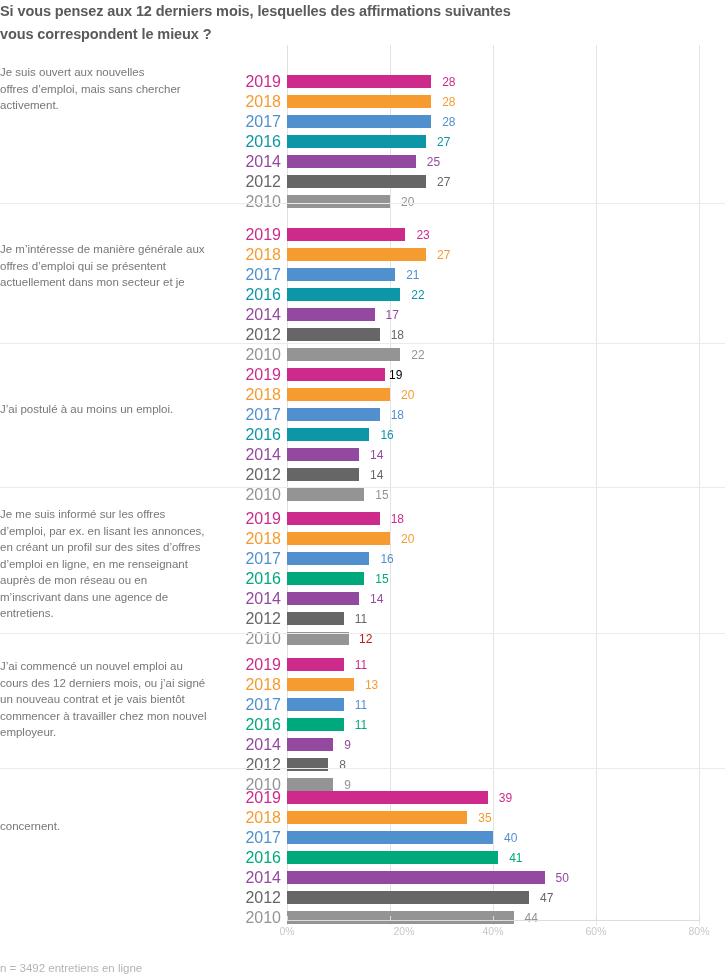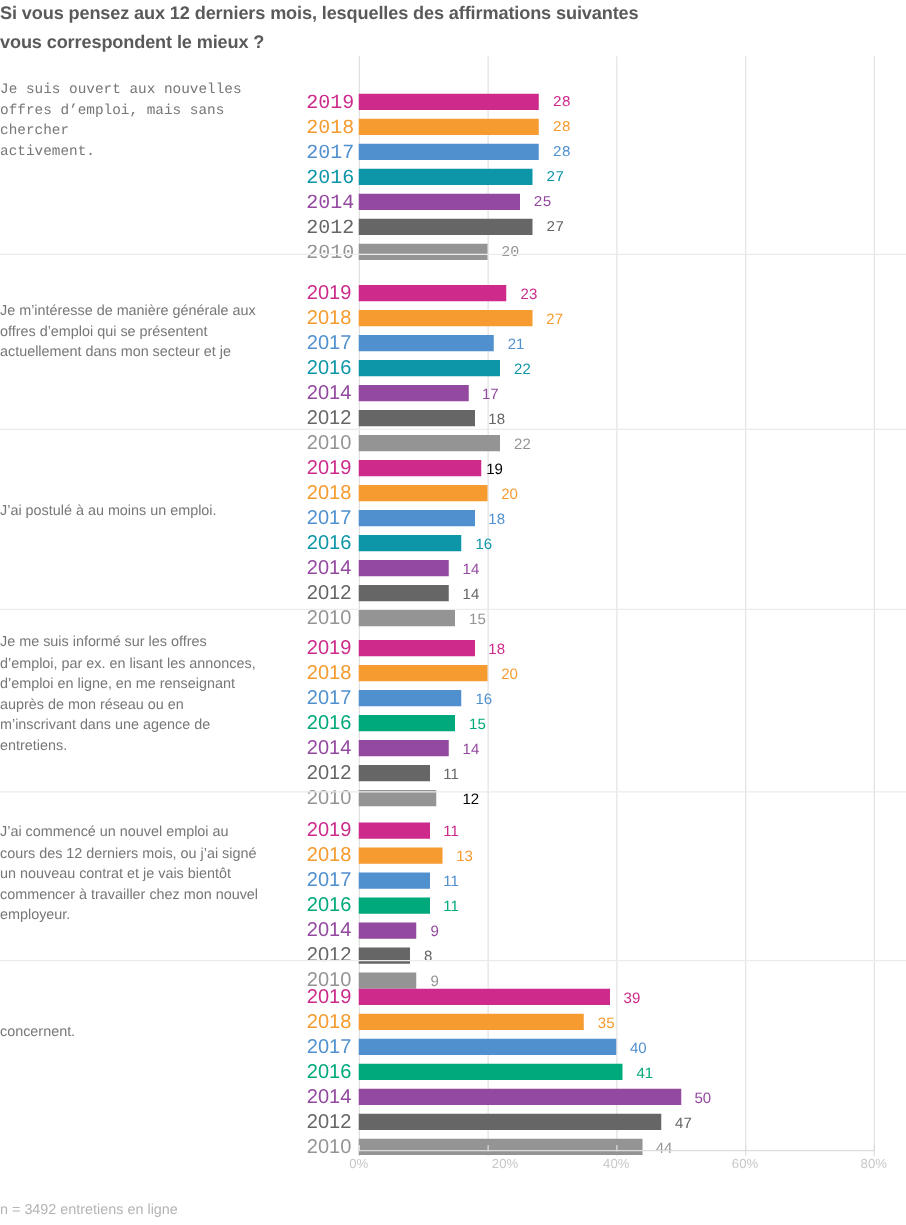--- a/index.html
+++ b/index.html
@@ -146,21 +146,21 @@
   <span class="line">Si vous pensez aux 12 derniers mois, lesquelles des affirmations suivantes</span>
   <span class="line">vous correspondent le mieux ?</span>
 </div>
 
 <div id="plot">
     <div class="gridline axis0" style="left: 287px; top: 0px; height: 880px;"></div>
     <div class="gridline" style="left: 390px; top: 0px; height: 880px;"></div>
     <div class="gridline" style="left: 493px; top: 0px; height: 880px;"></div>
     <div class="gridline" style="left: 596px; top: 0px; height: 880px;"></div>
     <div class="gridline" style="left: 699px; top: 0px; height: 880px;"></div>
-    <div class="group first" style="top: 2px; height: 156px; font-family: Liberation Mono, monospace;">
+    <div class="group first" style="top: 2px; height: 156px;">
       <div class="group-label" style="top: 17px;">
         <div>Je suis ouvert aux nouvelles</div>
         <div>offres d’emploi, mais sans chercher</div>
         <div>activement.</div>
       </div>
       <div class="rows" style="top: 26px;">
         <div class="row">
           <div class="row-year" style="color: rgb(205, 42, 140);">2019</div>
           <div class="row-bar" style="width: 144.2px; background: rgb(205, 42, 140);"></div>
           <div class="row-value" style="color: rgb(205, 42, 140); left: 197.2px;">28</div>
@@ -280,20 +280,21 @@
           <div class="row-year" style="color: rgb(148, 148, 148);">2010</div>
           <div class="row-bar" style="width: 77.25px; background: rgb(148, 148, 148);"></div>
           <div class="row-value" style="color: rgb(148, 148, 148); left: 130.25px;">15</div>
         </div>
       </div>
     </div>
     <div class="group" style="top: 442px; height: 146px;">
       <div class="group-label" style="top: 18px;">
         <div>Je me suis informé sur les offres</div>
         <div>d’emploi, par ex. en lisant les annonces,</div>
+        <div>en créant un profil sur des sites d’offres</div>
         <div>d’emploi en ligne, en me renseignant</div>
         <div>auprès de mon réseau ou en</div>
         <div>m’inscrivant dans une agence de</div>
         <div>entretiens.</div>
       </div>
       <div class="rows" style="top: 22px;">
         <div class="row">
           <div class="row-year" style="color: rgb(205, 42, 140);">2019</div>
           <div class="row-bar" style="width: 92.7px; background: rgb(205, 42, 140);"></div>
           <div class="row-value" style="color: rgb(205, 42, 140); left: 145.7px;">18</div>
@@ -319,21 +320,21 @@
           <div class="row-value" style="color: rgb(148, 73, 160); left: 125.1px;">14</div>
         </div>
         <div class="row">
           <div class="row-year" style="color: rgb(102, 102, 102);">2012</div>
           <div class="row-bar" style="width: 56.65px; background: rgb(102, 102, 102);"></div>
           <div class="row-value" style="color: rgb(102, 102, 102); left: 109.65px;">11</div>
         </div>
         <div class="row">
           <div class="row-year" style="color: rgb(148, 148, 148);">2010</div>
           <div class="row-bar" style="width: 61.8px; background: rgb(148, 148, 148);"></div>
-          <div class="row-value" style="color: #000000; left: 125px;">12</div>
+          <div class="row-value" style="color: #b91c1c; left: 114px;">12</div>
         </div>
       </div>
     </div>
     <div class="group" style="top: 588px; height: 135px;">
       <div class="group-label" style="top: 24px;">
         <div>J’ai commencé un nouvel emploi au</div>
         <div>cours des 12 derniers mois, ou j’ai signé</div>
         <div>un nouveau contrat et je vais bientôt</div>
         <div>commencer à travailler chez mon nouvel</div>
         <div>employeur.</div>

